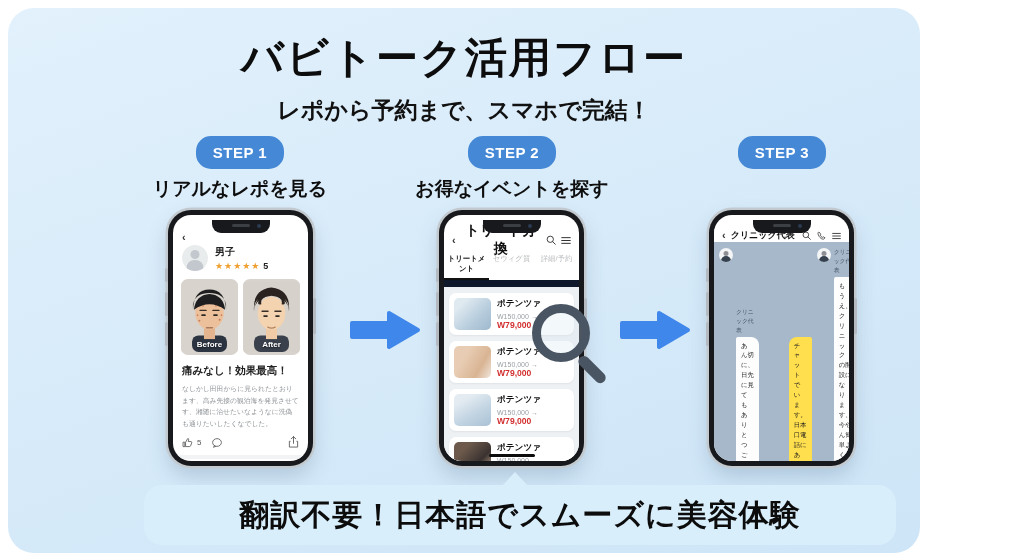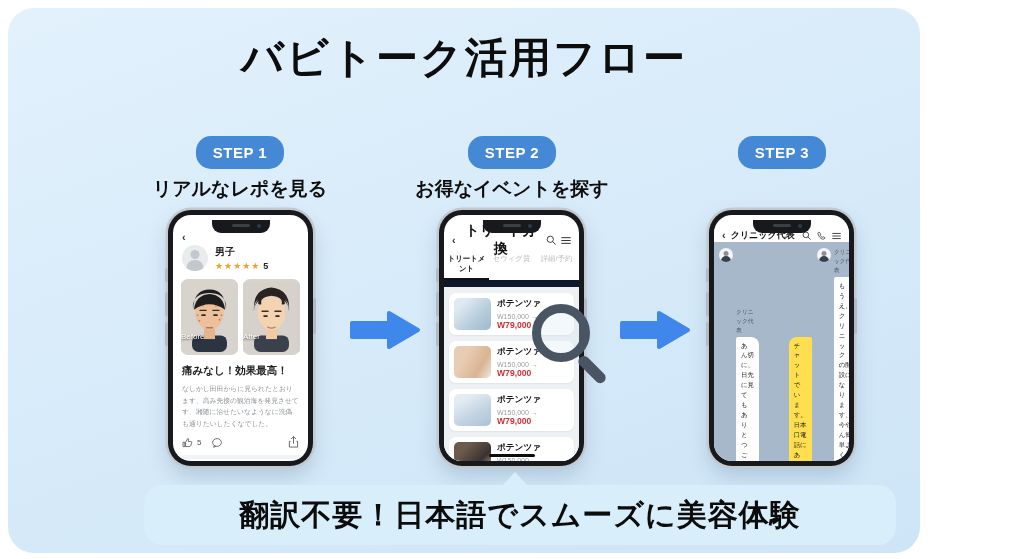--- a/index.html
+++ b/index.html
@@ -36,21 +36,21 @@
   .avatar::before{content:"";position:absolute;left:50%;top:5px;transform:translateX(-50%);width:9px;height:9px;border-radius:50%;background:#c2c8cd;}
   .avatar::after{content:"";position:absolute;left:50%;top:15px;transform:translateX(-50%);width:17px;height:12px;border-radius:8px 8px 0 0;background:#c2c8cd;}
   .r-id{display:flex;flex-direction:column;gap:2px;text-align:left;}
   .r-name{font-size:10px;font-weight:800;}
   .r-starrow{display:flex;align-items:center;gap:3px;}
   .r-stars{color:#efa02f;font-size:9px;letter-spacing:1px;line-height:1;}
   .r-rating{font-size:9px;font-weight:700;color:#222;}
   .r-photos{display:flex;gap:5px;margin:8px 8px 0;}
   .r-photo{position:relative;flex:1;height:76px;border-radius:7px;overflow:hidden;background:#d8d3cc;}
   .r-photo svg{display:block;width:100%;height:100%;}
-  .ph-label{position:absolute;bottom:14px;left:0;right:0;color:#fff;font-size:8px;font-weight:400;text-shadow:0 1px 2px rgba(0,0,0,.6);}
+  .ph-label{position:absolute;bottom:6px;left:0;right:0;text-align:center;color:#fff;font-size:8px;font-weight:700;text-shadow:0 1px 2px rgba(0,0,0,.6);}
   .r-title{margin:9px 9px 0;font-size:10.5px;font-weight:900;text-align:left;}
   .r-body{margin:5px 9px 0;font-size:6.8px;line-height:1.7;color:#8d9296;text-align:left;}
   .r-actions{margin:7px 9px 0;display:flex;align-items:center;gap:4px;color:#555;}
   .r-count{font-size:8px;color:#555;}
   .r-share{margin-left:auto;}
   .r-divider{height:4px;background:#f1f3f4;margin-top:7px;}
   
   .e-screen{display:flex;flex-direction:column;padding-top:14px;box-sizing:border-box;}
   .e-head{height:22px;display:flex;align-items:center;padding:0 8px;gap:5px;}
   .e-back{font-size:11px;font-weight:bold;color:#333;line-height:1;}
@@ -106,20 +106,21 @@
   svg{display:block;}
   .iconsvg{flex:none;}
 </style>
 </head>
 <body>
 
 <div class="canvas">
   <div class="panel">
 
     <h1 class="title">バビトーク活用フロー</h1>
+    <div class="subtitle">レポから予約まで、スマホで完結！</div>
 
     <div class="col c1">
       <span class="badge">STEP 1</span>
       <div class="step-label">リアルなレポを見る</div>
     </div>
     <div class="col c2">
       <span class="badge">STEP 2</span>
       <div class="step-label">お得なイベントを探す</div>
     </div>
     <div class="col c3">

